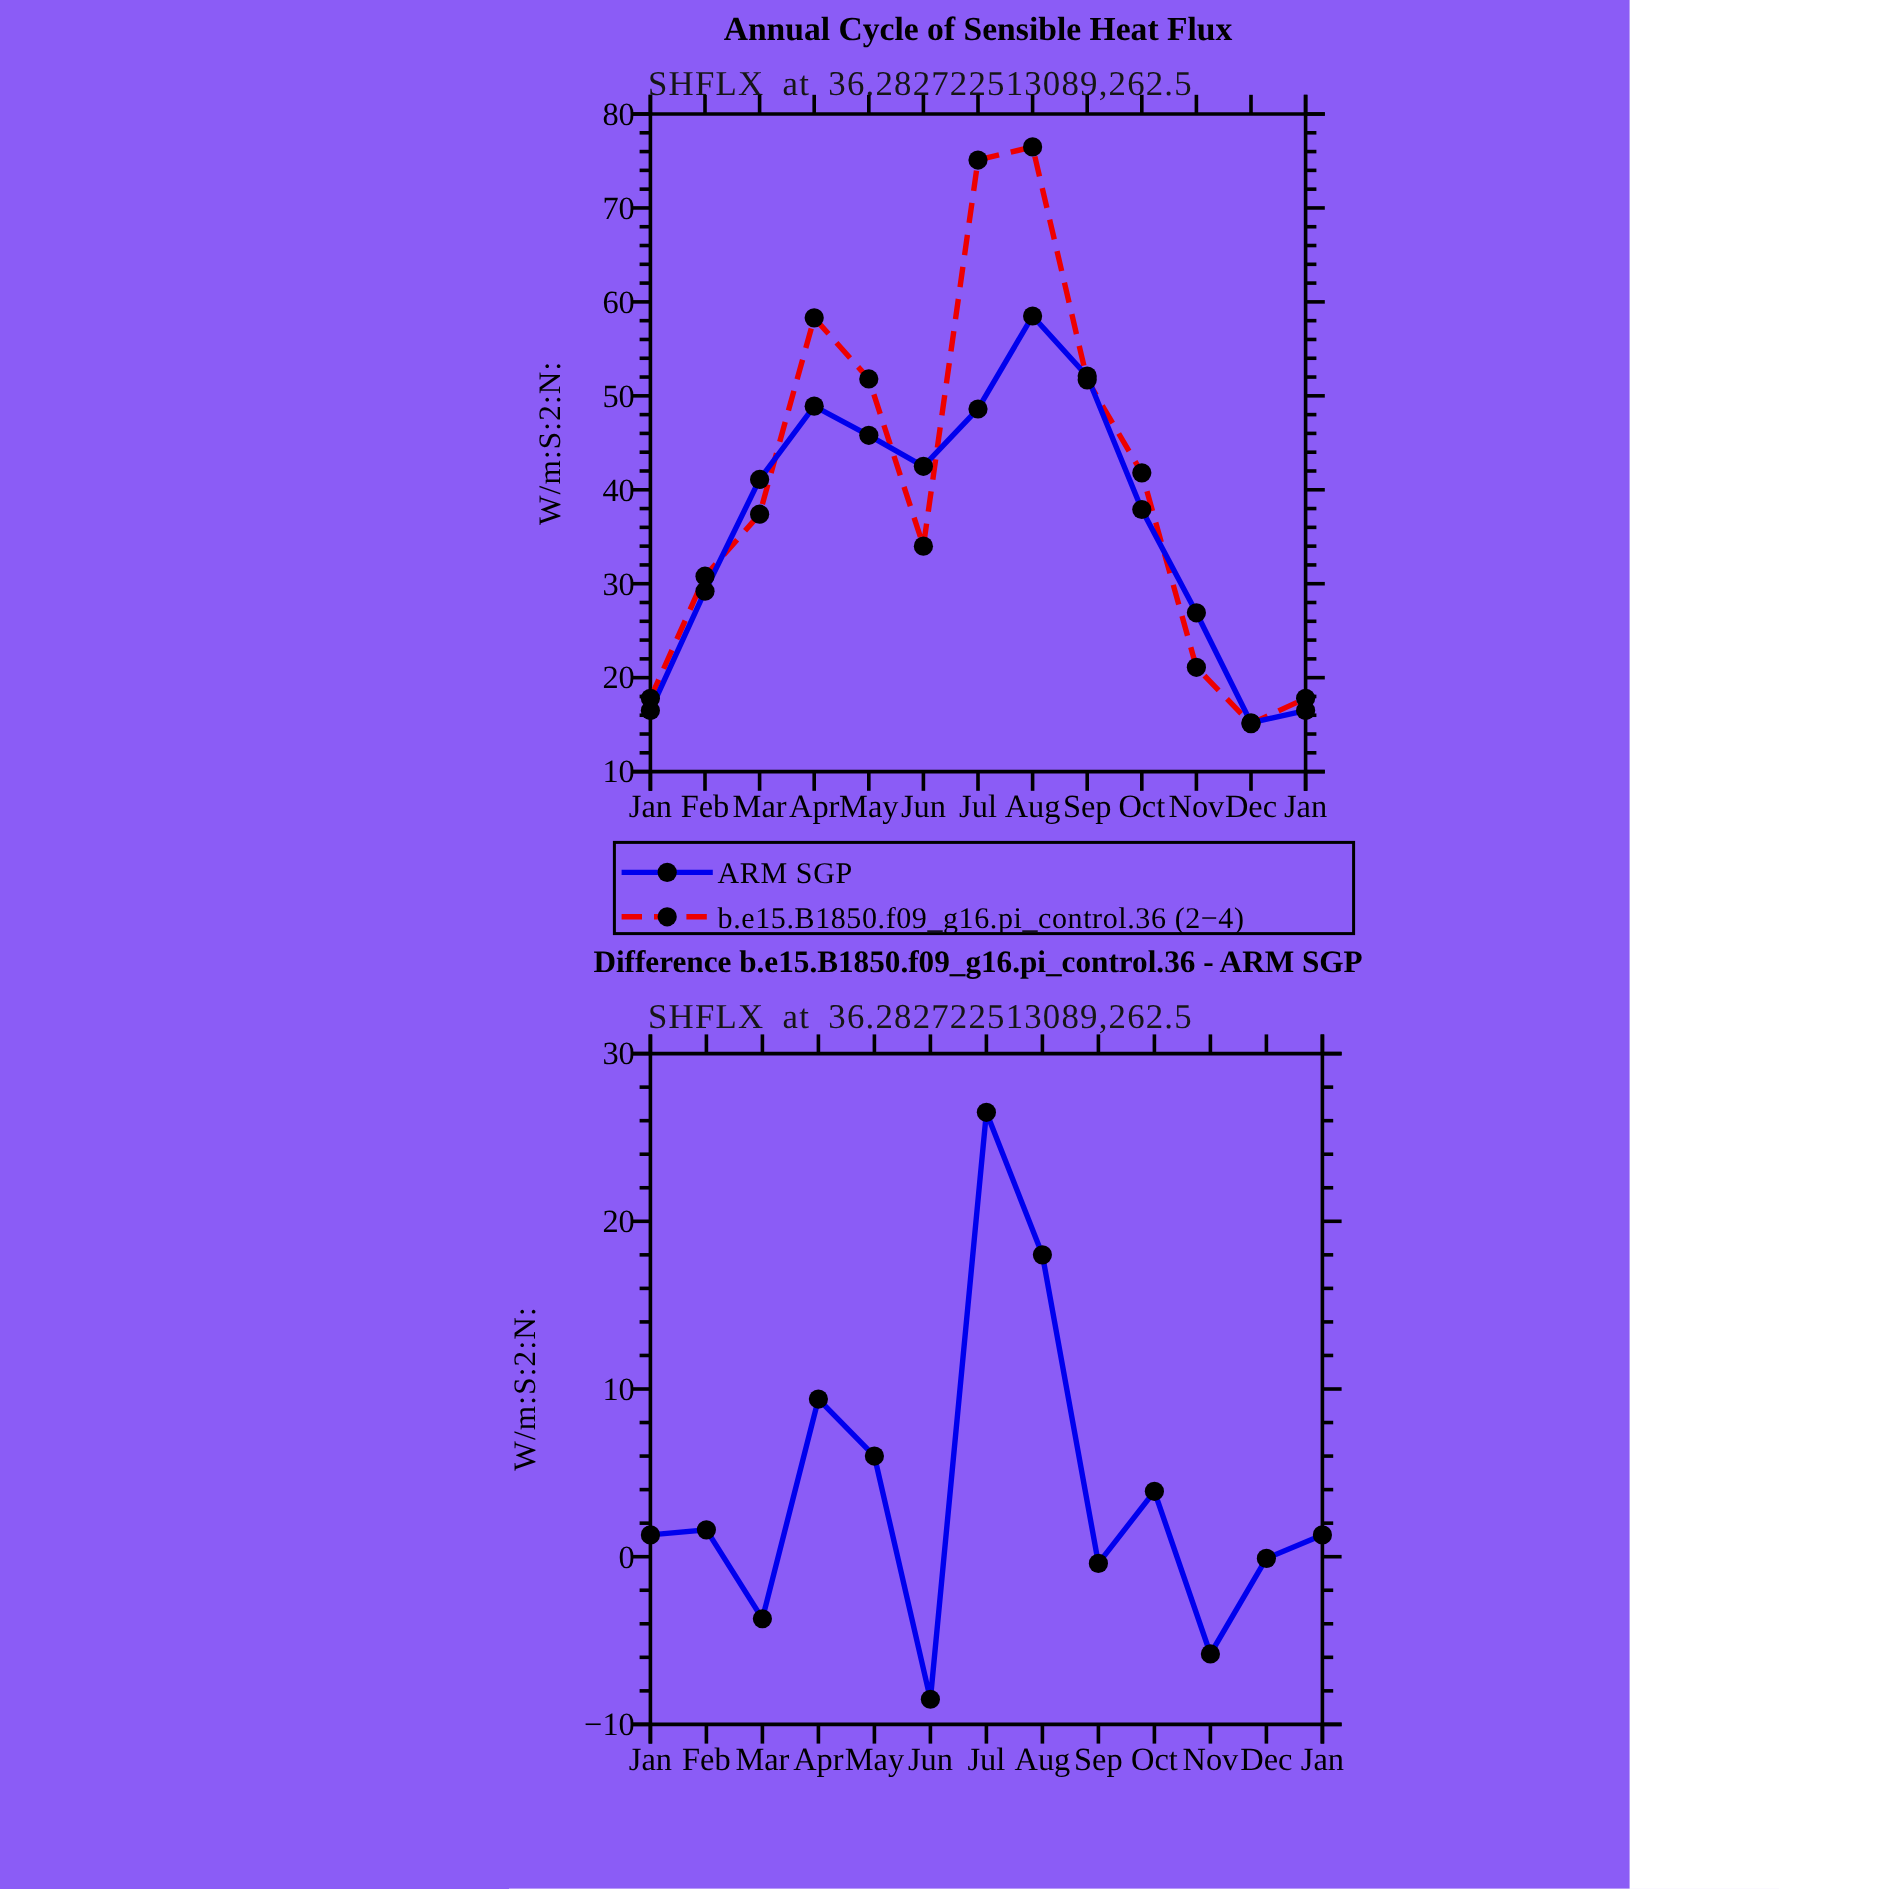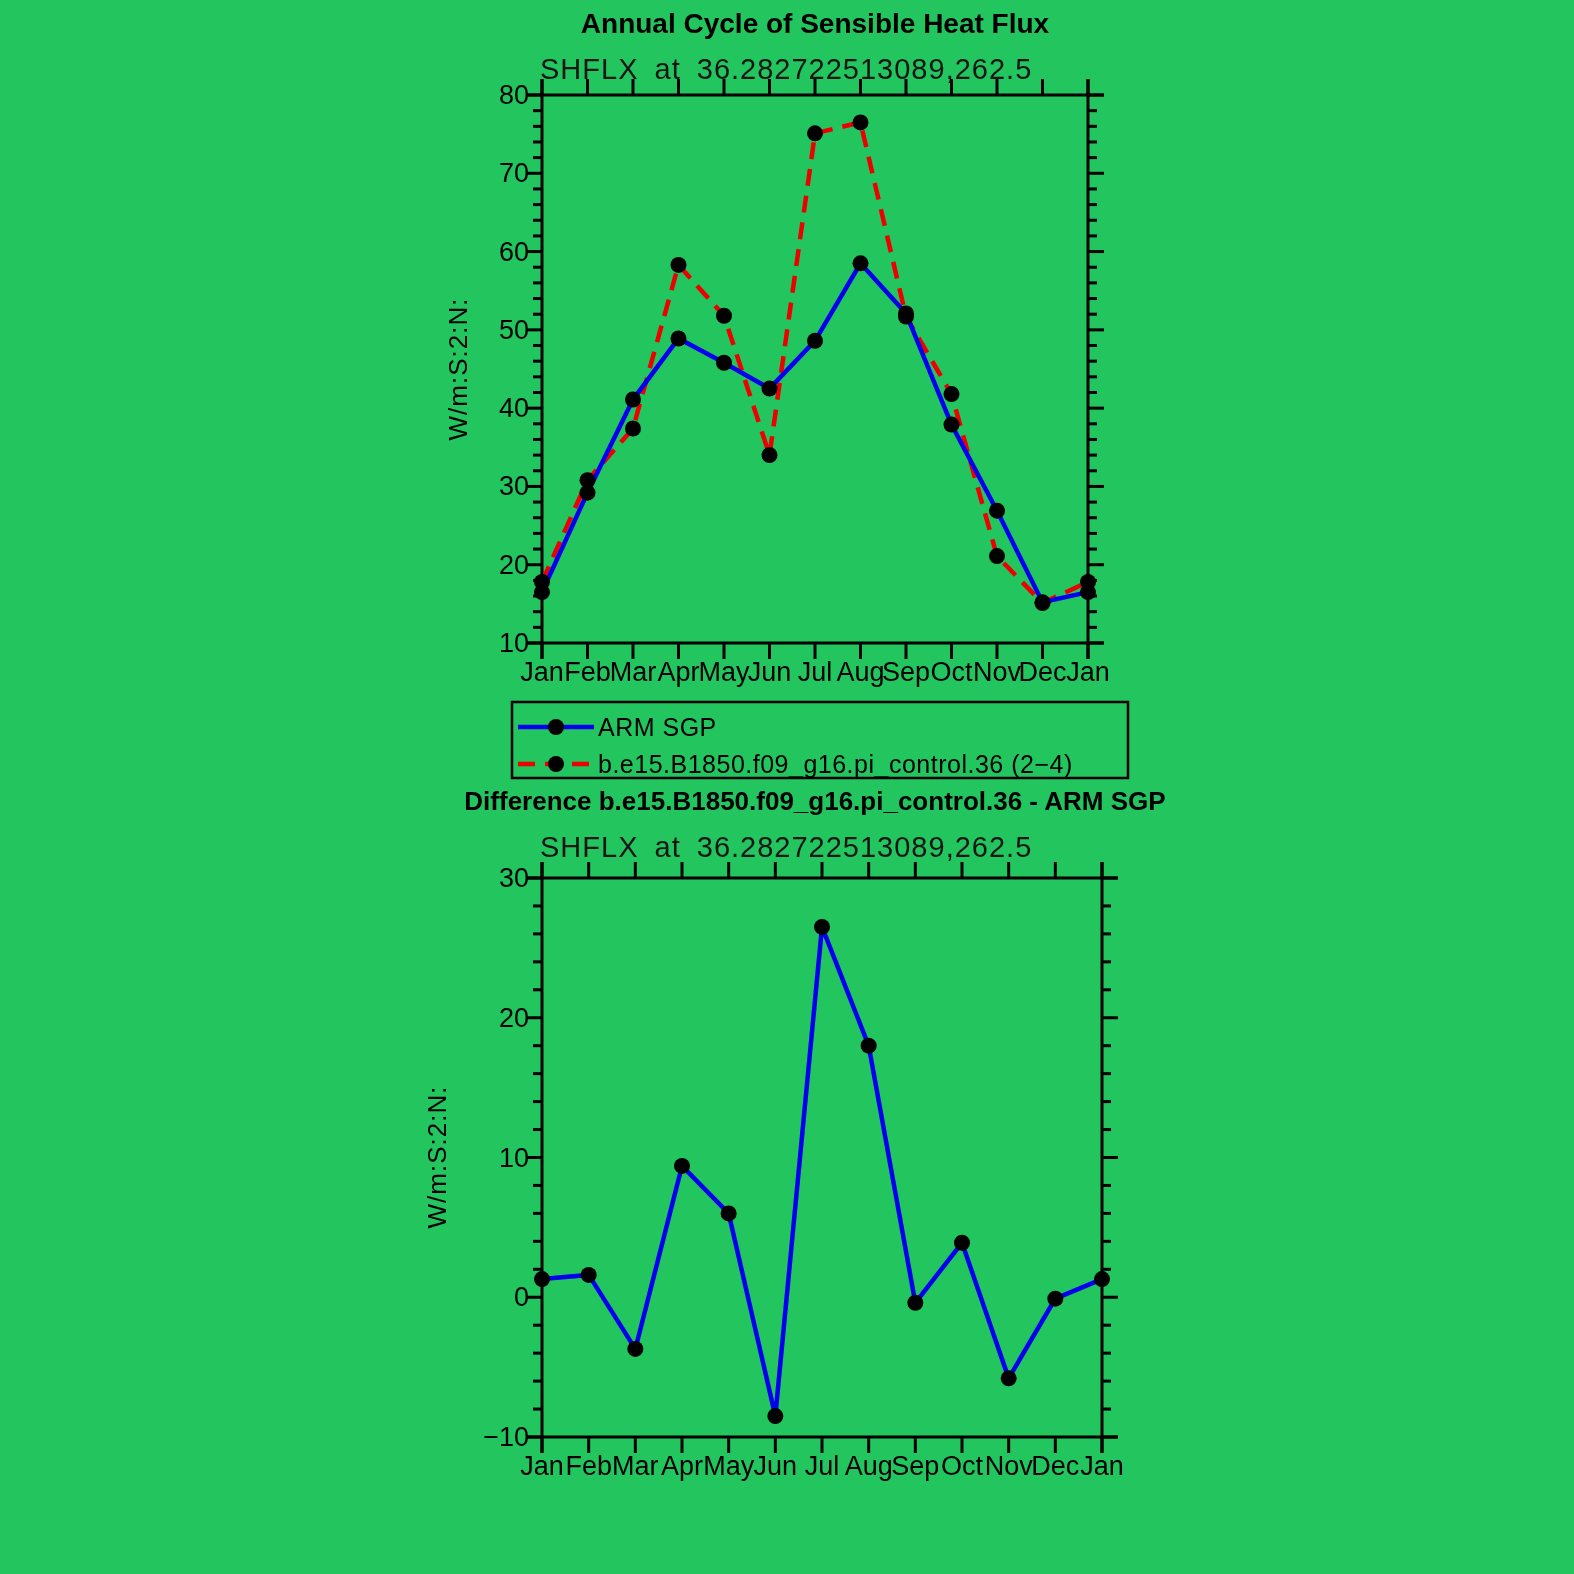--- a/index.html
+++ b/index.html
@@ -1,21 +1,21 @@
 <!DOCTYPE html>
 <html><head>
 <meta charset="utf-8">
 <style>
   html, body { margin: 0; padding: 0; background: #ffffff; }
   .page {
     position: relative;
-    width: 1574px;
+    width: 1358px;
     height: 1574px;
-    background: #22c55e;
-    font-family: Liberation Sans, sans-serif;
+    background: #8b5cf6;
+    font-family: Liberation Serif, serif;
     overflow: hidden;
   }
   svg { position: absolute; left: 0; top: 0; }
   svg text { fill: #000000; }
   .chart-title    { font-size: 28px; font-weight: bold; }
   .chart-title2   { font-size: 26px; font-weight: bold; }
   .chart-subtitle { font-size: 29px; font-weight: normal; letter-spacing: 1px; word-spacing: 7px; fill: #161616; }
   .ylabel         { font-size: 26px; letter-spacing: 1px; }
   .legend-text    { font-size: 25px; letter-spacing: 0.5px; }
   .tick-label     { font-size: 27px; }

